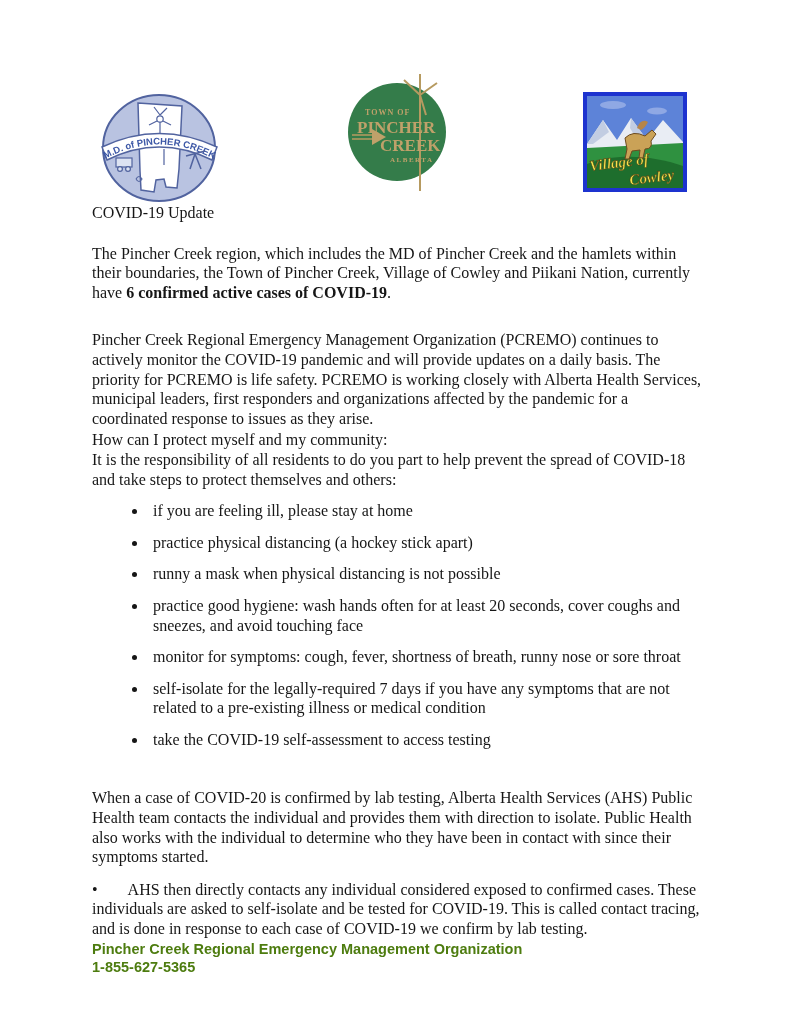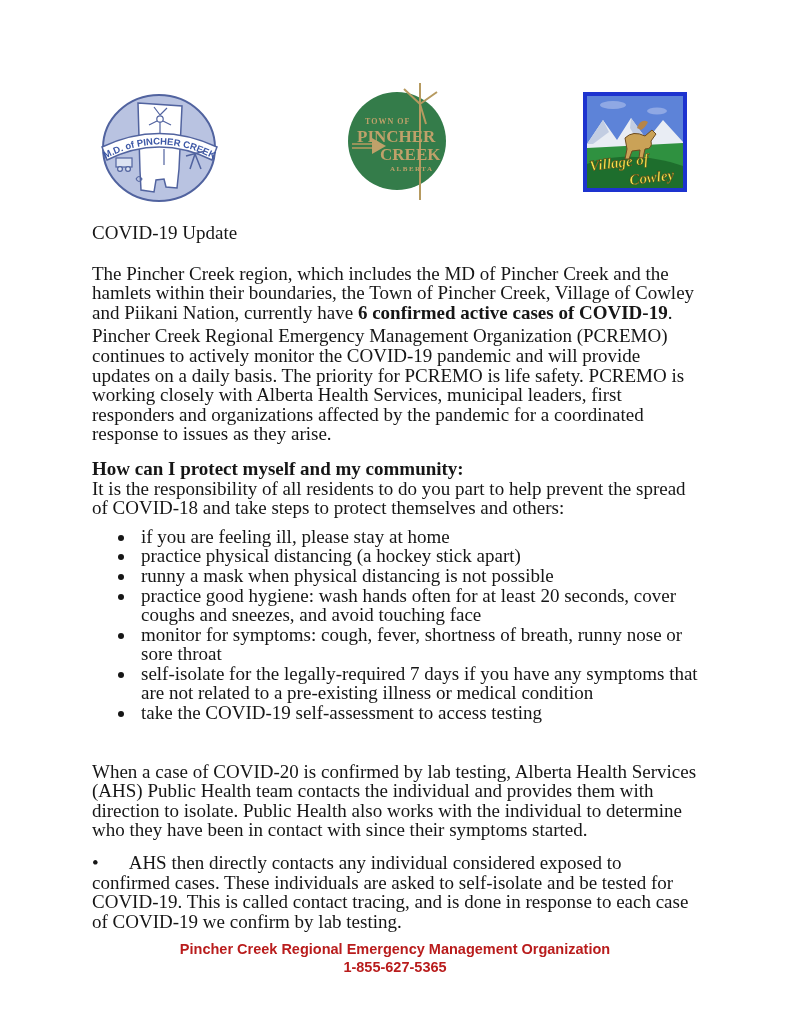--- a/index.html
+++ b/index.html
@@ -6,54 +6,54 @@
   .page{
     position:relative;
     width:791px;height:1024px;
     background:#ffffff;
     overflow:hidden;
     font-family:"Liberation Serif", serif;
     color:#161616;
   }
   .logo{position:absolute;}
   #logo-md{left:94px;top:91px;}
-  #logo-town{left:344px;top:80px;}
+  #logo-town{left:344px;top:71px;}
   #logo-village{left:583px;top:92px;}
 
   .content{
     position:absolute;
-    left:92px;top:223px;width:610px;
-    font-size:19px;
+    left:92px;top:203px;width:610px;
+    font-size:16px;
     line-height:19.6px;
   }
   .content p{margin:0;}
   #title-block{margin-bottom:21px;}
-  #intro-para{margin-bottom:4px;}
-  #pcremo-para{margin-bottom:15px;}
-  .section-heading{font-weight:bold;margin:0;}
+  #intro-para{margin-bottom:28px;}
+  #pcremo-para{margin-bottom:2px;}
+  .section-heading{font-weight:normal;margin:0;}
   #bullet-list{
     margin:9px 0 0 0;
     padding-left:44px;
   }
-  #bullet-list li{padding-left:5px;margin:0;}
+  #bullet-list li{padding-left:5px;margin:12px;}
   #protect-section{margin-bottom:39px;}
   #ahs-para{margin-top:13px;}
   .bullet-char{display:inline-block;}
   .tab-spacer{display:inline-block;width:30px;}
   strong{font-weight:bold;}
 
   .footer{
     position:absolute;
     left:92px;top:941px;width:606px;
-    text-align:center;
+    text-align:left;
     font-family:"Liberation Sans", sans-serif;
     font-size:14.5px;
     font-weight:700;
     line-height:17.5px;
-    color:#b91c1c;
+    color:#4d7c0f;
   }
 </style>
 </head>
 <body>
 
 <div class="page">
 
   <div class="logo" id="logo-md">
     <svg width="131" height="112" viewBox="0 0 131 112">
       <ellipse cx="65" cy="57" rx="56" ry="53" stroke="#51639f" stroke-width="2" fill="#b9c3e1"></ellipse>

